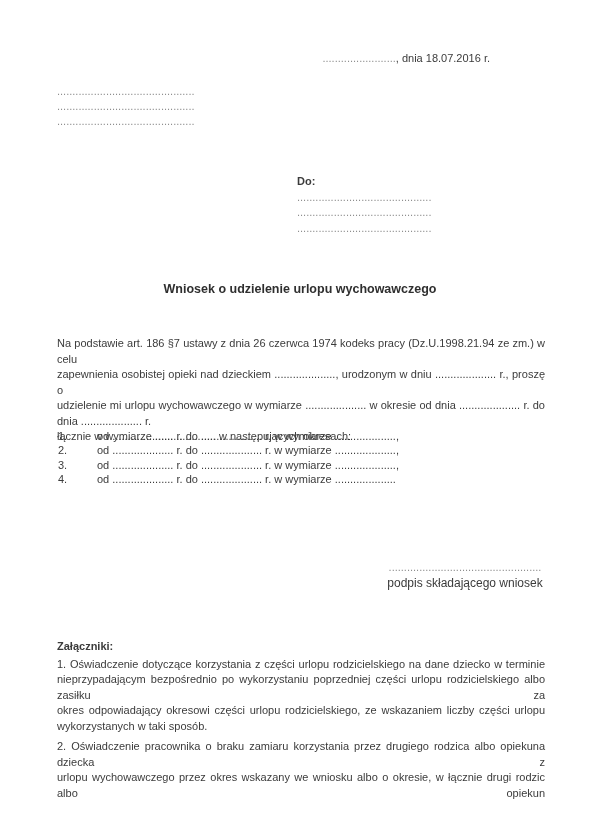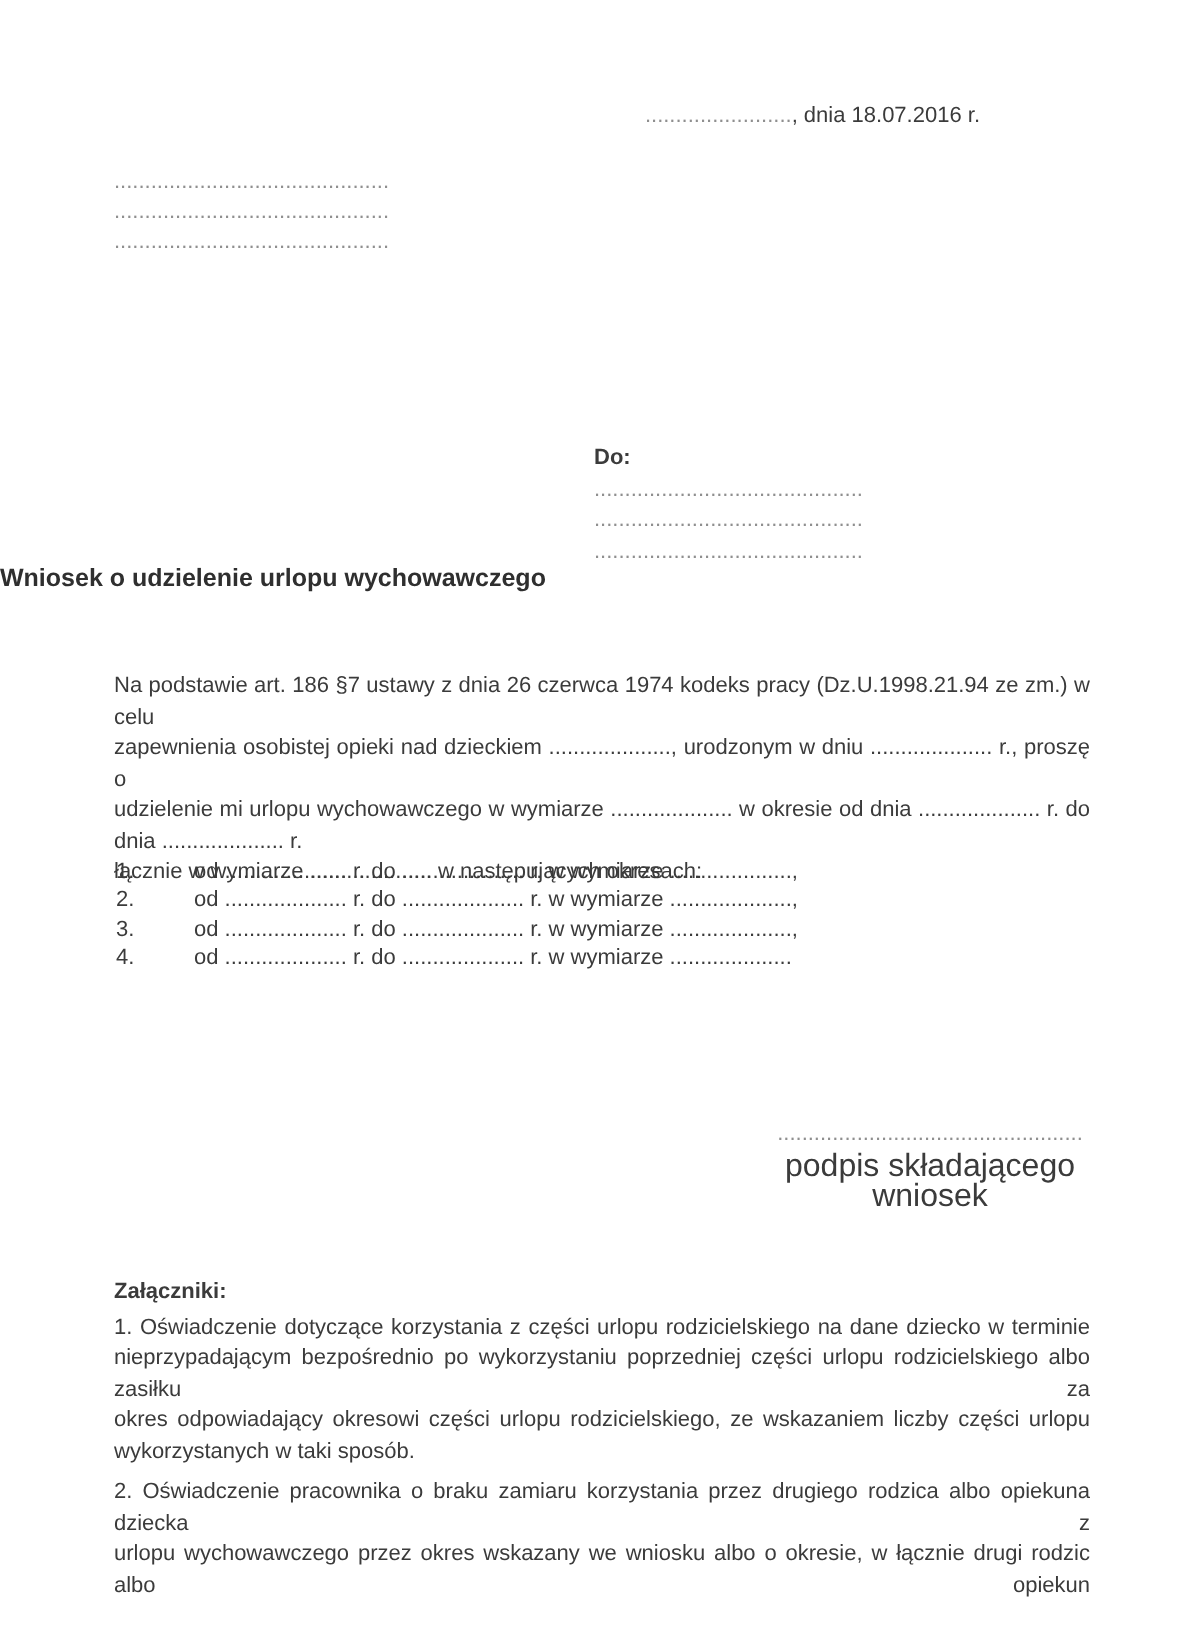--- a/index.html
+++ b/index.html
@@ -15,40 +15,41 @@
     border-radius: 28px;
   }
   .abs { position: absolute; }
 
   .date-line { top: 52px; right: 62px; white-space: nowrap; }
   .date-line .blank { color: #8f8f8f; }
 
   .sender { top: 84px; left: 57px; line-height: 15px; color: #8f8f8f; }
 
   .recipient { top: 174px; left: 297px; line-height: 15.5px; }
-  .recipient .label { color: #3b3b3b; font-weight: 700; margin-top: 48px; }
+  .recipient .label { color: #3b3b3b; font-weight: 700; }
   .recipient .dotline { color: #8f8f8f; }
 
   .doc-title {
     top: 282px; left: 0; width: 600px;
+    text-align: center;
     font-weight: 700;
     font-size: 12.5px;
     color: #2f2f2f;
   }
 
   .body-block { top: 336px; left: 57px; width: 488px; line-height: 15.5px; }
   .just { text-align: justify; text-align-last: justify; }
 
   .periods { top: 429px; left: 58px; width: 487px; line-height: 14.3px; }
   .period-row { display: flex; }
   .period-row .num { width: 39px; flex: 0 0 39px; }
 
   .signature { top: 560px; left: 386px; width: 158px; text-align: center; line-height: 15.5px; }
   .signature .dotline { color: #8f8f8f; white-space: nowrap; }
-  .signature .caption { font-size: 16px; }
+  .signature .caption { font-size: 12px; }
 
   .attachments { top: 639px; left: 57px; width: 488px; line-height: 15.5px; }
   .attachments .heading { font-weight: 700; margin-bottom: 2px; }
   .attachments .para2 { margin-top: 5px; }
 </style>
 </head>
 <body>
 
 <div class="page">
 

